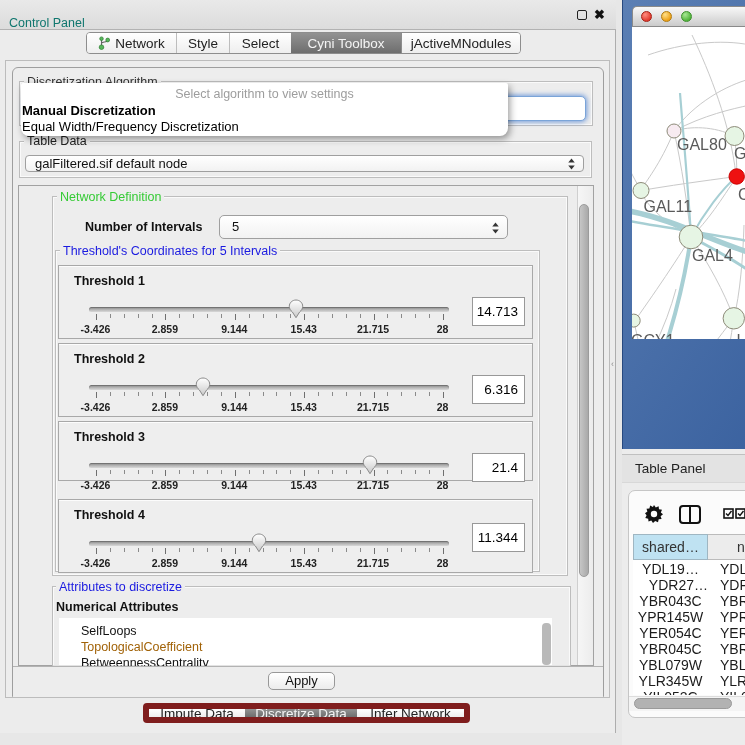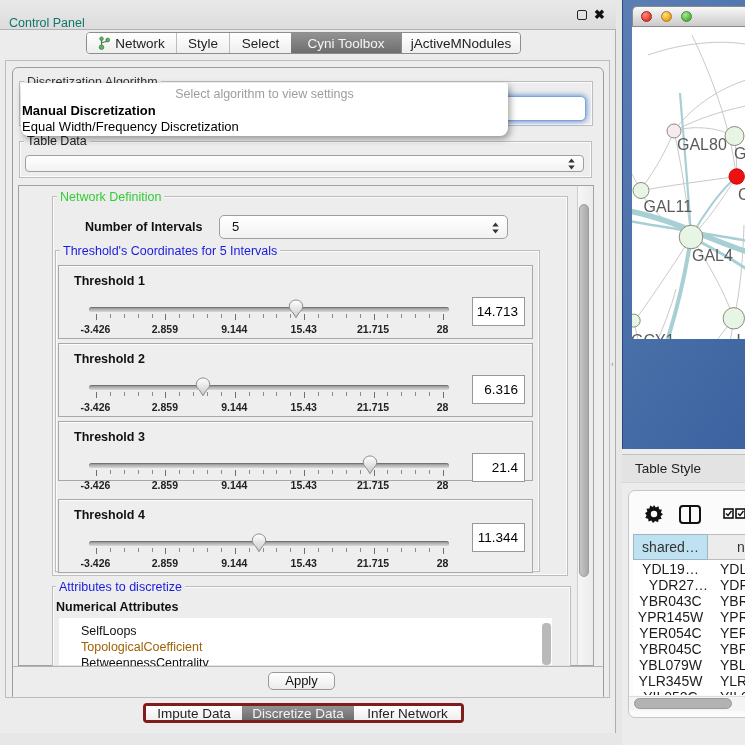--- a/index.html
+++ b/index.html
@@ -45,21 +45,21 @@
 <div class="ab" style="left:5px;top:60px;width:605px;height:638px;background:#ededed;border:1px solid #bcbcbc"></div>
 
 <div class="ab" style="left:12px;top:67px;width:592px;height:630px;background:#ededed;border:1px solid #9e9e9e;border-radius:6px 6px 0 0"></div>
 
 <div class="grp" style="left:19px;top:81px;width:574px;height:45px"></div>
 <div class="gtitle" style="left:24px;top:75px;color:#333">Discretization Algorithm</div>
 <div class="ab" style="left:25px;top:96px;width:561px;height:25px;background:#fff;border:1.5px solid #7aa4d8;border-radius:5px;box-shadow:0 0 5px 1px rgba(90,140,215,.85)"></div>
 
 <div class="grp" style="left:19px;top:141px;width:573px;height:37px"></div>
 <div class="gtitle" style="left:24px;top:134px;color:#222">Table Data</div>
-<div class="combo" style="left:25px;top:155px;width:559px;height:17px;border-radius:4px;line-height:15px">
+<div class="combo" style="left:25px;top:155px;width:559px;height:17px;border-radius:4px;line-height:15px"><span style="padding-left:9px">galFiltered.sif default node</span>
   <svg width="9" height="12" viewBox="0 0 9 13" style="position:absolute;right:7px;top:2px">
       <path d="M4.5 0.5 L8 5 L1 5 Z" fill="#333"></path>
       <path d="M4.5 12.5 L8 8 L1 8 Z" fill="#333"></path>
     </svg>
 </div>
 
 <div class="ab" style="left:21px;top:83px;width:487px;height:53px;background:#fff;border-radius:2px 2px 8px 8px;box-shadow:2px 3px 7px rgba(0,0,0,.38)">
   <div style="position:absolute;left:0;top:4px;width:100%;text-align:center;font-size:12.5px;color:#9d9d9d">Select algorithm to view settings</div>
   <div style="position:absolute;left:1px;top:20px;font-size:13px;font-weight:bold;color:#000">Manual Discretization</div>
   <div style="position:absolute;left:1px;top:36px;font-size:13px;color:#000">Equal Width/Frequency Discretization</div>
@@ -179,21 +179,21 @@
 <div class="ab" style="left:59px;top:618px;width:493px;height:47px;background:#fff">
   <div class="row" style="left:22px;top:6px;font-size:12.5px;color:#111">SelfLoops</div>
   <div class="row" style="left:22px;top:22px;font-size:12.5px;color:#a16207">TopologicalCoefficient</div>
   <div class="row" style="left:22px;top:38px;font-size:12.5px;color:#111">BetweennessCentrality</div>
   <div style="position:absolute;right:1px;top:5px;width:9px;height:42px;background:#b9b9b9;border-radius:4px"></div>
 </div>
 
 <div class="ab" style="left:13px;top:666px;width:590px;height:31px;background:#ededed;border-top:1px solid #b3b3b3"></div>
 <div class="ab" style="left:268px;top:672px;width:67px;height:18px;background:linear-gradient(#ffffff,#ececec);border:1px solid #989898;border-radius:5px;font-size:13px;color:#111;text-align:center;line-height:16px">Apply</div>
 
-<div class="ab" style="left:143px;top:703px;height:20px;display:flex;border:3px solid #7f1d1d;border-radius:4px;overflow:hidden">
+<div class="ab" style="left:143px;top:703px;height:20px;display:flex;border:6px solid #7f1d1d;border-radius:4px;overflow:hidden">
   <div class="tabseg" style="width:96px">Impute Data</div>
   <div class="tabseg tabdark" style="width:112px">Discretize Data</div>
   <div class="tabseg" style="width:107px">Infer Network</div>
 </div>
 
 <div class="ab" style="left:611px;top:358px;width:6px;height:12px;color:#8f8f8f;font-size:9px;line-height:12px">‹</div>
 
 <div class="ab" style="left:622px;top:0;width:123px;height:449px;background:linear-gradient(125deg,#5b7fb4,#3c63a0);border-left:1px solid #27497f"></div>
 <div class="ab" style="left:632px;top:6px;width:113px;height:21px;background:linear-gradient(#f8f8f8,#cbcbcb);border:1px solid #8a8a8a;border-right:none;border-radius:5px 0 0 0"></div>
 <div class="ab" style="left:641px;top:11px;width:11px;height:11px;border-radius:50%;background:radial-gradient(circle at 35% 30%,#ff8d80,#e23b2e 70%);border:1px solid #a32015"></div>
@@ -251,21 +251,21 @@
 <text x="60" y="234">GAL4</text>
 <text x="-1" y="318.5">GCY1</text>
 <text x="104.5" y="319">H</text>
 <text x="53.5" y="381">HAP2</text>
 </g>
 </svg>
 </div>
 
 <div class="ab" style="left:622px;top:449px;width:123px;height:296px;background:#ececec"></div>
 <div class="ab" style="left:622px;top:454px;width:123px;height:29px;background:#e3e3e3;border-top:1px solid #c0c0c0;border-bottom:1px solid #d8d8d8"></div>
-<div class="ab" style="left:635px;top:461px;font-size:13.5px;color:#222">Table Style</div>
+<div class="ab" style="left:635px;top:461px;font-size:13.5px;color:#222">Table Panel</div>
 
 <div class="ab" style="left:628px;top:490px;width:130px;height:228px;background:#fbfbfb;border:1px solid #c6c6c6;border-radius:7px;overflow:hidden">
 
   <svg width="18" height="18" viewBox="0 0 18 18" style="position:absolute;left:16px;top:14px">
       <path d="M9 0 L10.8 2.4 L13.6 1.3 L14 4.2 L17 4.8 L15.8 7.5 L18 9.3 L15.6 11.2 L16.6 14 L13.7 14.3 L13 17.2 L10.2 15.9 L8 18 L6.3 15.6 L3.5 16.6 L3.2 13.7 L0.3 13 L1.6 10.3 L0 8.2 L2.4 6.5 L1.5 3.7 L4.4 3.5 L5.2 0.6 L7.9 2 Z" fill="#111"></path>
       <circle cx="9" cy="9" r="3.2" fill="#fbfbfb"></circle>
     </svg>
   <div style="position:absolute;left:50px;top:14px;width:22px;height:19px;border:2.4px solid #111;border-radius:4px"></div>
   <div style="position:absolute;left:59.5px;top:16px;width:2.4px;height:15px;background:#111"></div>
   <svg width="11" height="11" viewBox="0 0 11 11" style="position:absolute;left:94px;top:17px">

